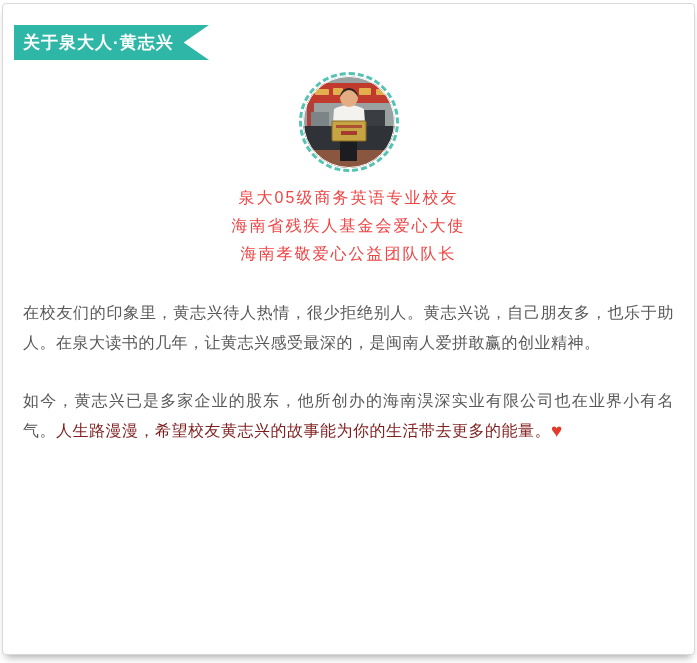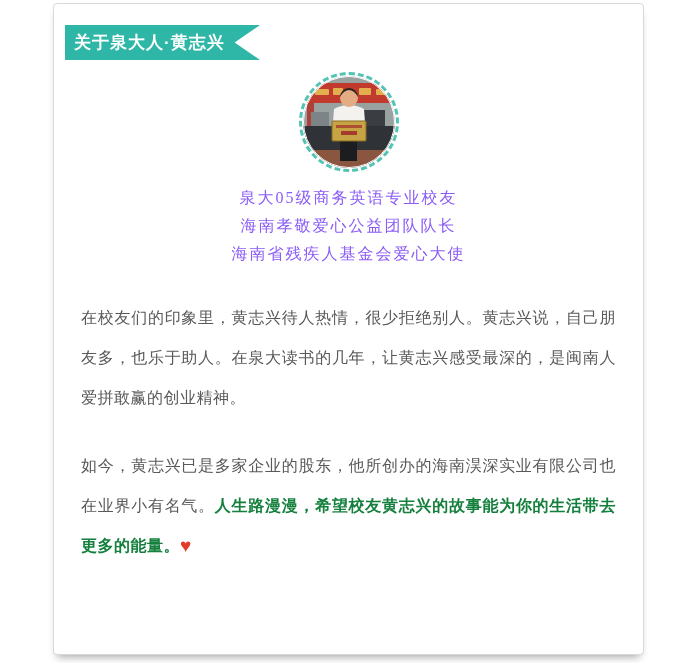--- a/index.html
+++ b/index.html
@@ -3,21 +3,21 @@
 <meta charset="utf-8">
 <style>
   * { box-sizing: border-box; }
   html, body { margin: 0; padding: 0; background: #ffffff; }
   body {
     width: 697px; height: 663px; overflow: hidden;
     font-family: "Liberation Sans", "DejaVu Sans", sans-serif;
   }
   .card {
     position: relative;
-    width: 591px; height: 652px;
+    width: 693px; height: 652px;
     margin: 3px auto 0;
     background: #ffffff;
     border: 1px solid #d9d9d9;
     border-radius: 4px;
     box-shadow: 0 6px 8px -4px rgba(0,0,0,0.35);
   }
   
   .ribbon {
     margin: 21px 0 0 11px;
     width: 195px; height: 35px;
@@ -35,38 +35,37 @@
   .photo-ring {
     width: 100px; height: 100px;
     border: 3px dashed #53c3b4;
     border-radius: 50%;
     padding: 1px;
   }
   .photo-ring svg { display: block; width: 92px; height: 92px; border-radius: 50%; }
   
   .credentials { margin-top: 12px; text-align: center; }
   .credential {
-    color: #8b5cf6;
+    color: #ef4444;
     font-size: 16px;
     line-height: 28px;
     letter-spacing: 2px;
-    font-family: Liberation Serif, serif;
   }
   
   .article { margin: 30px 16px 0; }
   .article p {
-    margin: 0 11px 28px;
+    margin: 0 4px 28px;
     font-size: 16px;
-    line-height: 40px;
+    line-height: 30px;
     color: #595959;
     text-align: justify;
     letter-spacing: 0.5px;
   }
   .article p:last-child { margin-bottom: 0; }
-  .closing-bold { font-weight: bold; color: #15803d; }
+  .closing-bold { font-weight: normal; color: #7f1d1d; }
   .heart { color: #e23a2b; font-size: 19px; vertical-align: -1px; }
 </style>
 </head>
 <body>
 
 <div class="card">
 
   <div class="ribbon">
     <span>关于泉大人·黄志兴</span>
   </div>
@@ -102,22 +101,22 @@
           <rect x="33" y="49" width="26" height="3" fill="#a53b2e" opacity="0.8"></rect>
           <rect x="38" y="55" width="16" height="4" fill="#a53b2e"></rect>
         </g>
         <circle cx="46" cy="46" r="45.5" fill="none" stroke="#ffffff" stroke-width="1"></circle>
       </svg>
     </div>
   </div>
 
   <div class="credentials">
     <div class="credential">泉大05级商务英语专业校友</div>
+    <div class="credential">海南省残疾人基金会爱心大使</div>
     <div class="credential">海南孝敬爱心公益团队队长</div>
-    <div class="credential">海南省残疾人基金会爱心大使</div>
   </div>
 
   <div class="article">
     <p>在校友们的印象里，黄志兴待人热情，很少拒绝别人。黄志兴说，自己朋友多，也乐于助人。在泉大读书的几年，让黄志兴感受最深的，是闽南人爱拼敢赢的创业精神。</p>
     <p><span>如今，黄志兴已是多家企业的股东，他所创办的海南淏深实业有限公司也在业界小有名气。</span><span class="closing-bold">人生路漫漫，希望校友黄志兴的故事能为你的生活带去更多的能量。</span><span class="heart">♥</span></p>
   </div>
 
 </div>
 
 </body></html>

